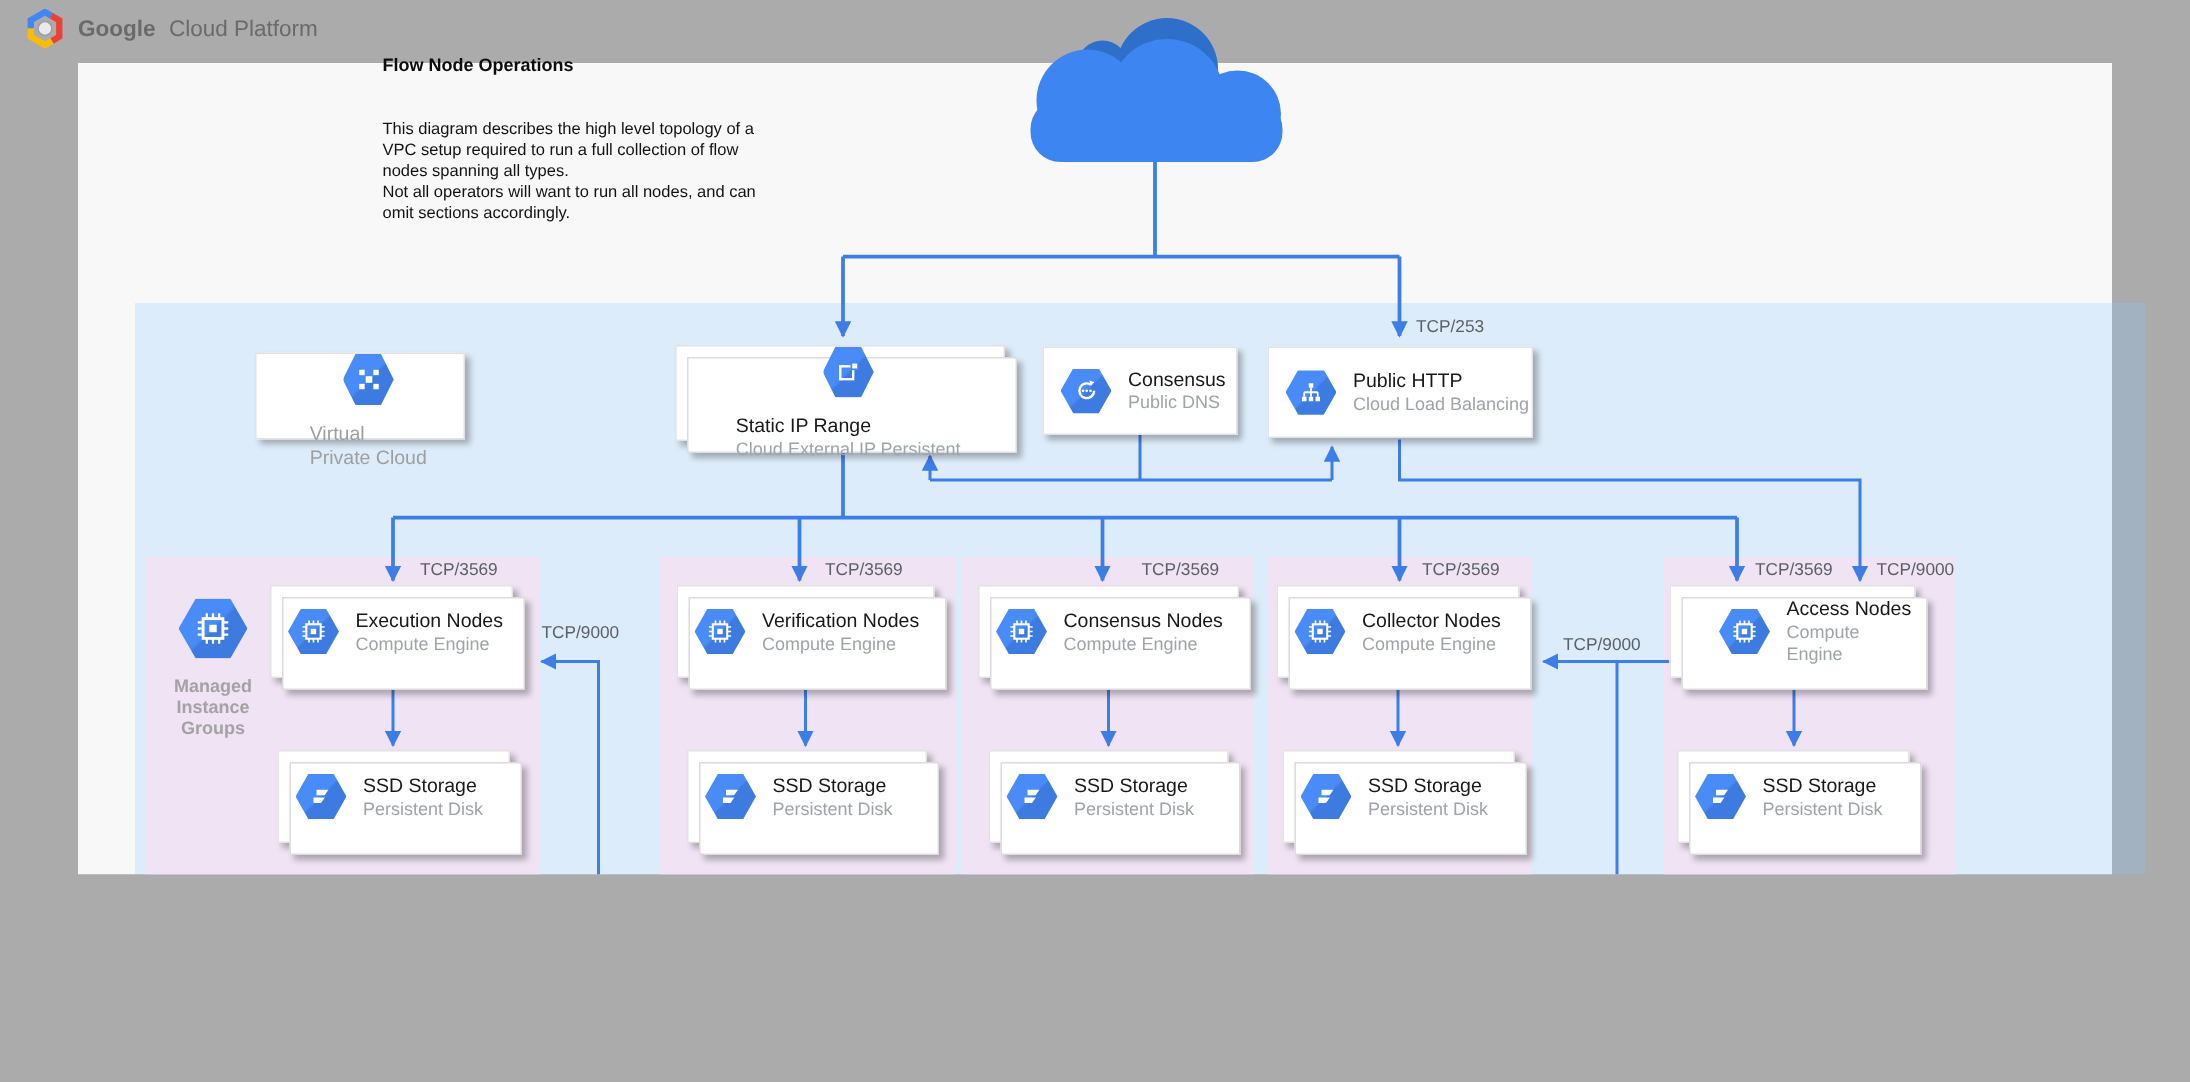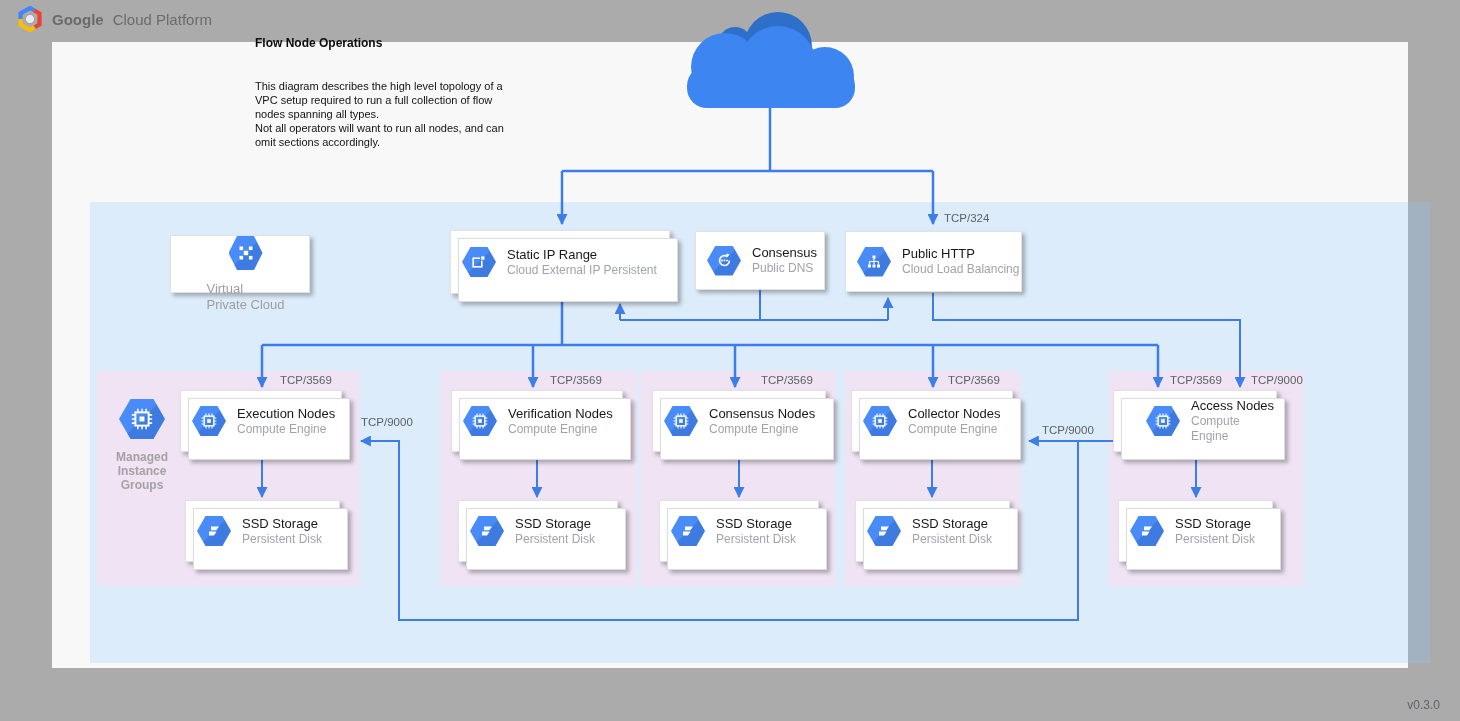--- a/index.html
+++ b/index.html
@@ -1,16 +1,16 @@
 <!DOCTYPE html>
 <html><head>
 <meta charset="utf-8">
 <style>
   html,body{margin:0;padding:0;background:#ABABAB;}
-  #page{position:relative;width:1460px;height:721px;background:#ABABAB;
+  #page{position:relative;width:1460px;height:583px;background:#ABABAB;
         font-family:"Liberation Sans", sans-serif;overflow:hidden;}
   .abs{position:absolute;}
 
   
   #brand{position:absolute;left:17px;top:6px;display:flex;align-items:center;gap:9px;}
   #brand .b1{font-weight:bold;color:#6a6a6a;font-size:15px;}
   #brand .b2{color:#6a6a6a;font-size:15px;}
 
   
   #canvas{position:absolute;left:52px;top:42px;width:1356px;height:626px;background:#F8F8F8;}
@@ -120,21 +120,21 @@
       <path d="M262 453 V497" stroke-width="2" marker-end="url(#arr)"></path>
       <path d="M537 453 V497" stroke-width="2" marker-end="url(#arr)"></path>
       <path d="M739 453 V497" stroke-width="2" marker-end="url(#arr)"></path>
       <path d="M932 453 V497" stroke-width="2" marker-end="url(#arr)"></path>
       <path d="M1196 453 V497" stroke-width="2" marker-end="url(#arr)"></path>
       <path d="M1113 441 H1029" stroke-width="2" marker-end="url(#arr)"></path>
       <path d="M1078 441 V620 H399 V441 H361" stroke-width="2" marker-end="url(#arr)"></path>
     </g>
   </svg>
 
-  <div class="port" style="left:944px;top:212px;">TCP/324</div>
+  <div class="port" style="left:944px;top:212px;">TCP/253</div>
   <div class="port" style="left:280px;top:374px;">TCP/3569</div>
   <div class="port" style="left:550px;top:374px;">TCP/3569</div>
   <div class="port" style="left:761px;top:374px;">TCP/3569</div>
   <div class="port" style="left:948px;top:374px;">TCP/3569</div>
   <div class="port" style="left:1170px;top:374px;">TCP/3569</div>
   <div class="port" style="left:1251px;top:374px;">TCP/9000</div>
   <div class="port" style="left:361px;top:416px;">TCP/9000</div>
   <div class="port" style="left:1042px;top:424px;">TCP/9000</div>
 
   <div class="card" style="left:170px;top:235px;width:140px;height:58px;flex-direction:column;">
@@ -146,21 +146,21 @@
           <rect x="10.9" y="10.9" width="3.6" height="3.6"></rect>
         <rect x="5.8" y="5.8" width="4.4" height="4.4"></rect>
       </svg>
     </span>
     <span class="txt">
       <div class="muted">Virtual</div>
       <div class="muted">Private Cloud</div>
     </span>
   </div>
 
-  <div class="card stack" style="left:450px;top:230px;width:220px;height:64px;">
+  <div class="card stack" style="left:450px;top:230px;width:220px;height:64px;flex-direction:column;">
     <span class="hex">
       <svg width="16" height="16" viewBox="0 0 16 16">
         <rect x="2.2" y="4.2" width="8.6" height="8.6" fill="none" stroke="#fff" stroke-width="1.6"></rect>
         <rect x="9.6" y="1.8" width="4.4" height="4.4" fill="#fff" stroke="#4285F4" stroke-width="1.1"></rect>
       </svg>
     </span>
     <span class="txt">
       <div class="t">Static IP Range</div>
       <div class="s">Cloud External IP Persistent</div>
     </span>

